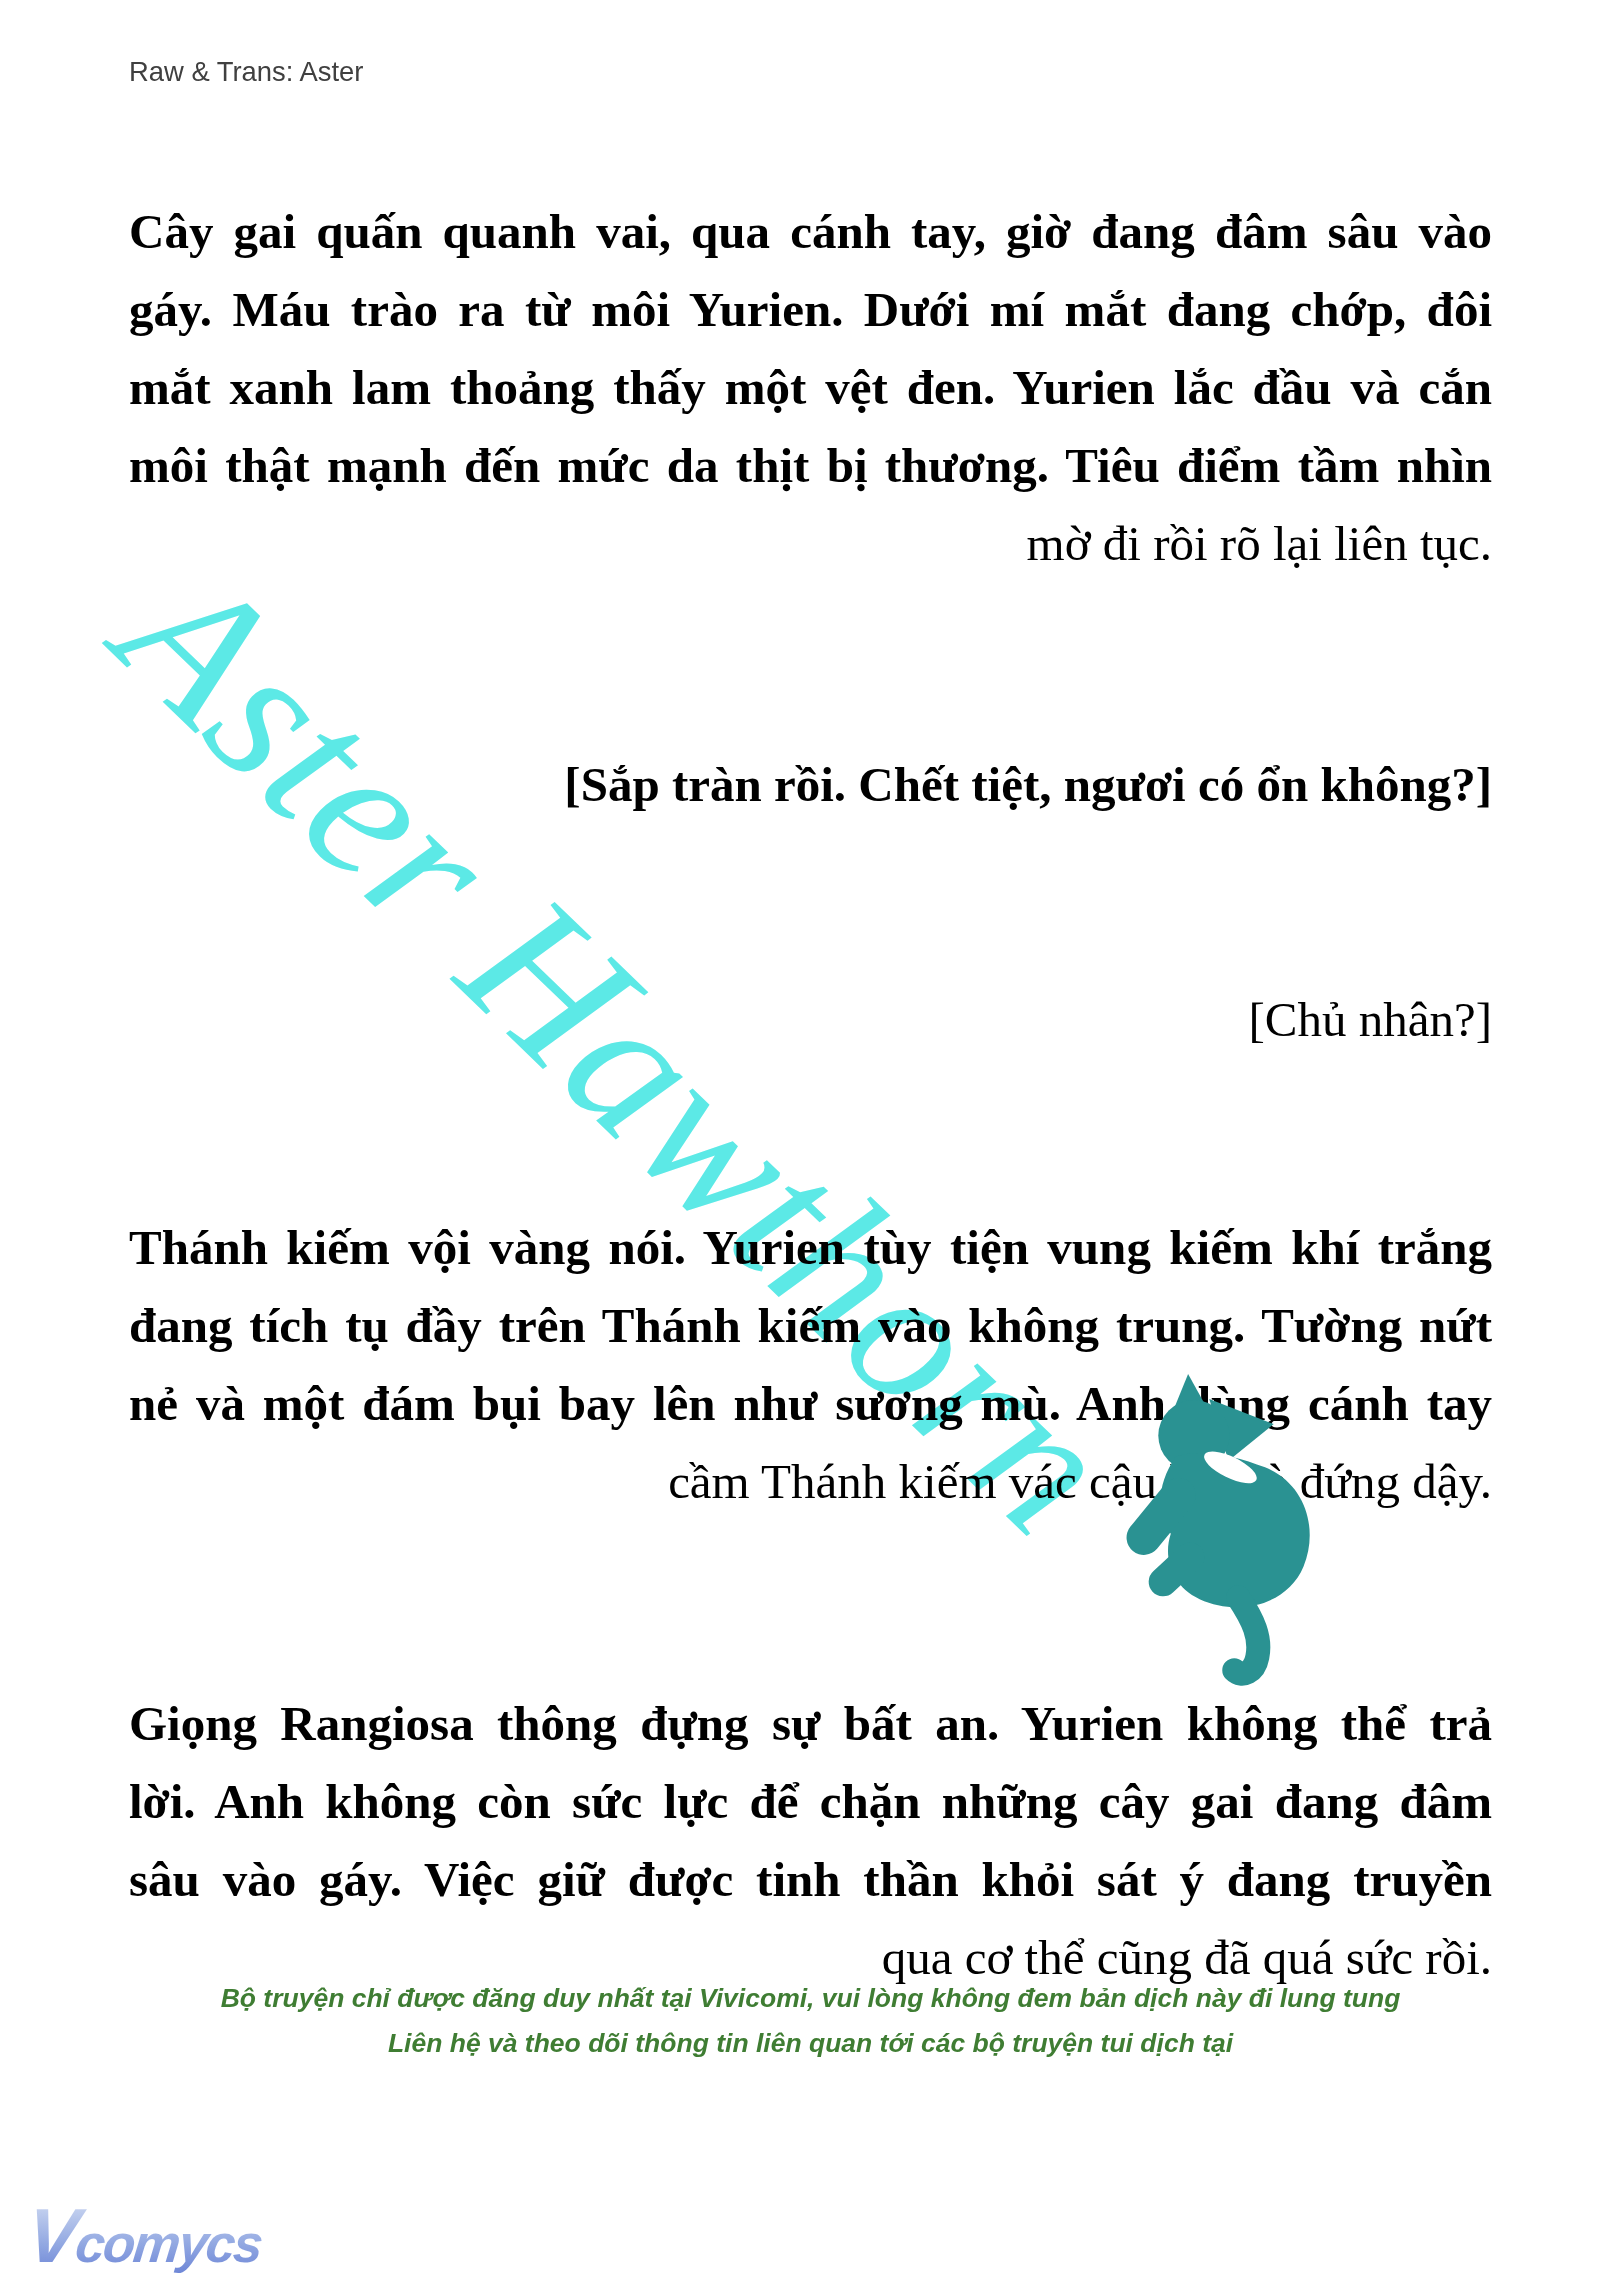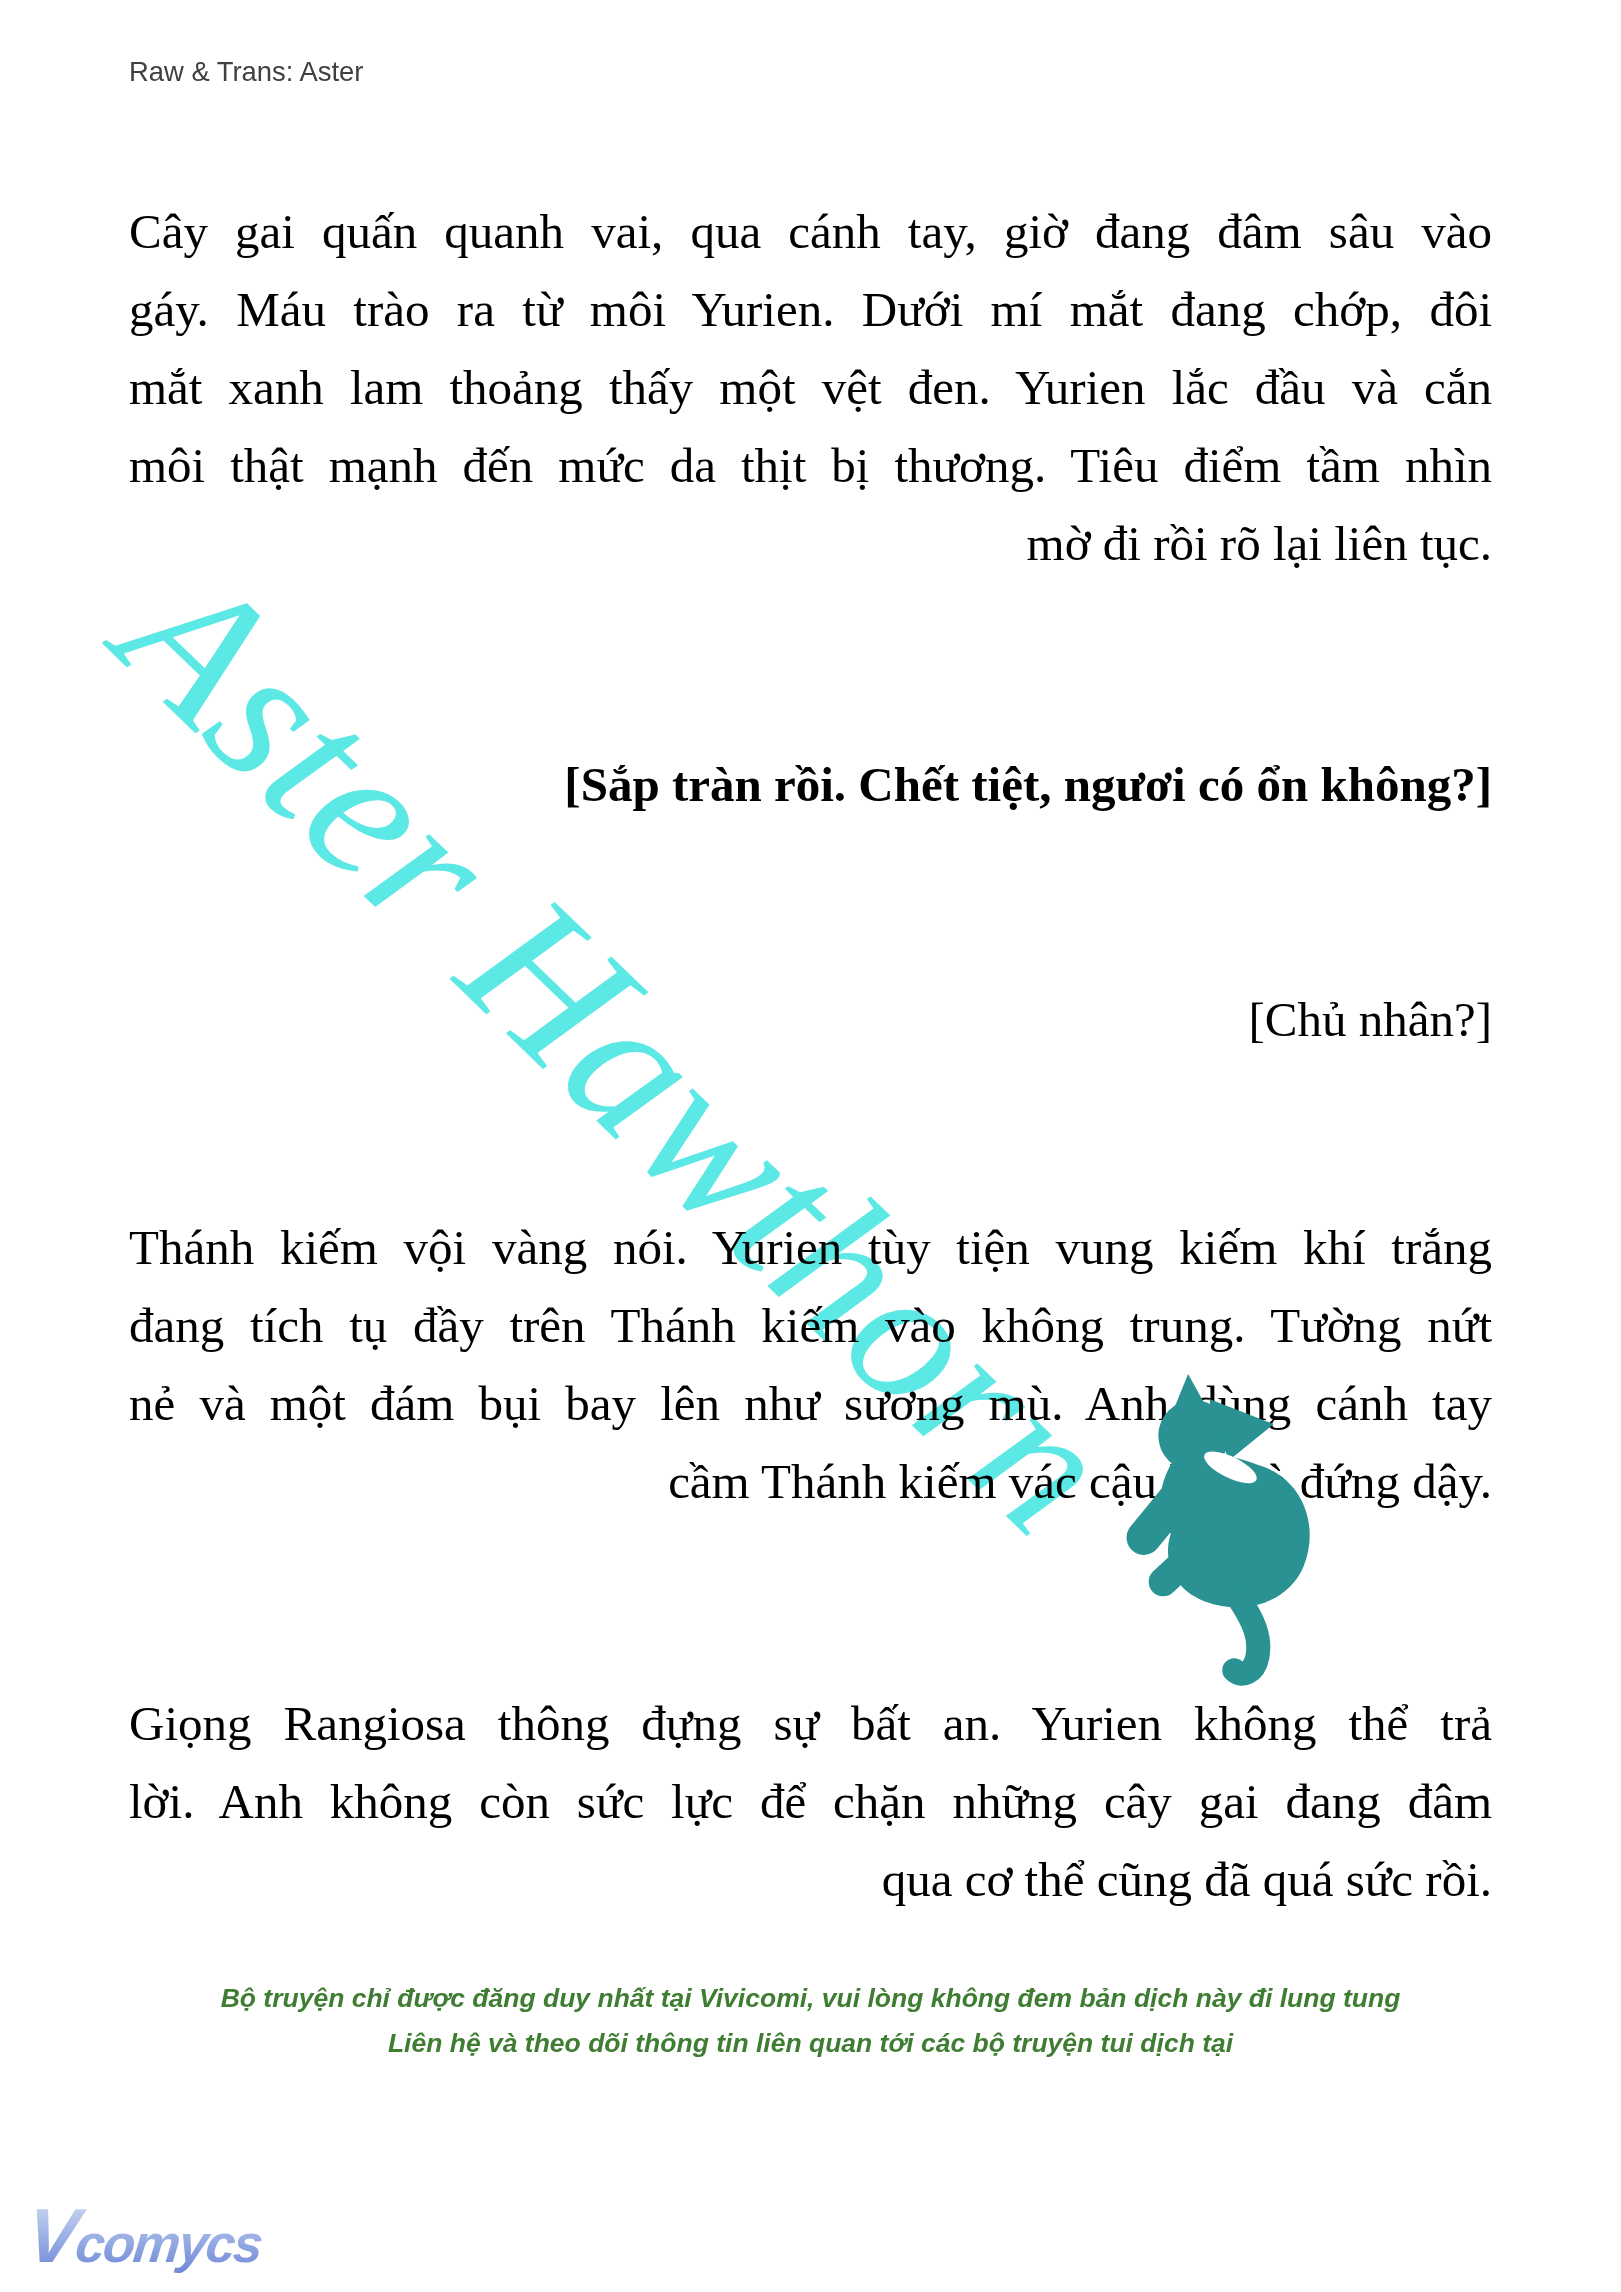--- a/index.html
+++ b/index.html
@@ -52,21 +52,21 @@
   .content {
     position: absolute;
     left: 129px;
     right: 129px;
     top: 193px;
     z-index: 1;
     font-size: 49px;
     line-height: 78px;
     color: var(--text, #000000);
   }
-  .jline { text-align: justify; text-align-last: justify; }
+  .jline { text-align: justify; text-align-last: justify; font-weight: bold; }
   .lline { text-align: right; }
   .mb-a { margin-bottom: 163px; }
   .mb-b { margin-bottom: 157px; font-weight: bold; }
   .mb-c { margin-bottom: 164px; }
   .mb-d { margin-bottom: 150px; }
 
   .footer {
     position: absolute;
     left: 0;
     right: 0;
@@ -137,20 +137,21 @@
     <div class="para mb-c">
       <div class="jline">Thánh kiếm vội vàng nói. Yurien tùy tiện vung kiếm khí trắng</div>
       <div class="jline">đang tích tụ đầy trên Thánh kiếm vào không trung. Tường nứt</div>
       <div class="jline">nẻ và một đám bụi bay lên như sương mù. Anh dùng cánh tay</div>
       <div class="lline">cầm Thánh kiếm vác cậu lên và đứng dậy.</div>
     </div>
 
     <div class="para">
       <div class="jline">Giọng Rangiosa thông đựng sự bất an. Yurien không thể trả</div>
       <div class="jline">lời. Anh không còn sức lực để chặn những cây gai đang đâm</div>
+      <div class="jline">sâu vào gáy. Việc giữ được tinh thần khỏi sát ý đang truyền</div>
       <div class="lline">qua cơ thể cũng đã quá sức rồi.</div>
     </div>
 
   </div>
 
   <div class="footer">
     <div>Bộ truyện chỉ được đăng duy nhất tại Vivicomi, vui lòng không đem bản dịch này đi lung tung</div>
     <div>Liên hệ và theo dõi thông tin liên quan tới các bộ truyện tui dịch tại</div>
   </div>
 

